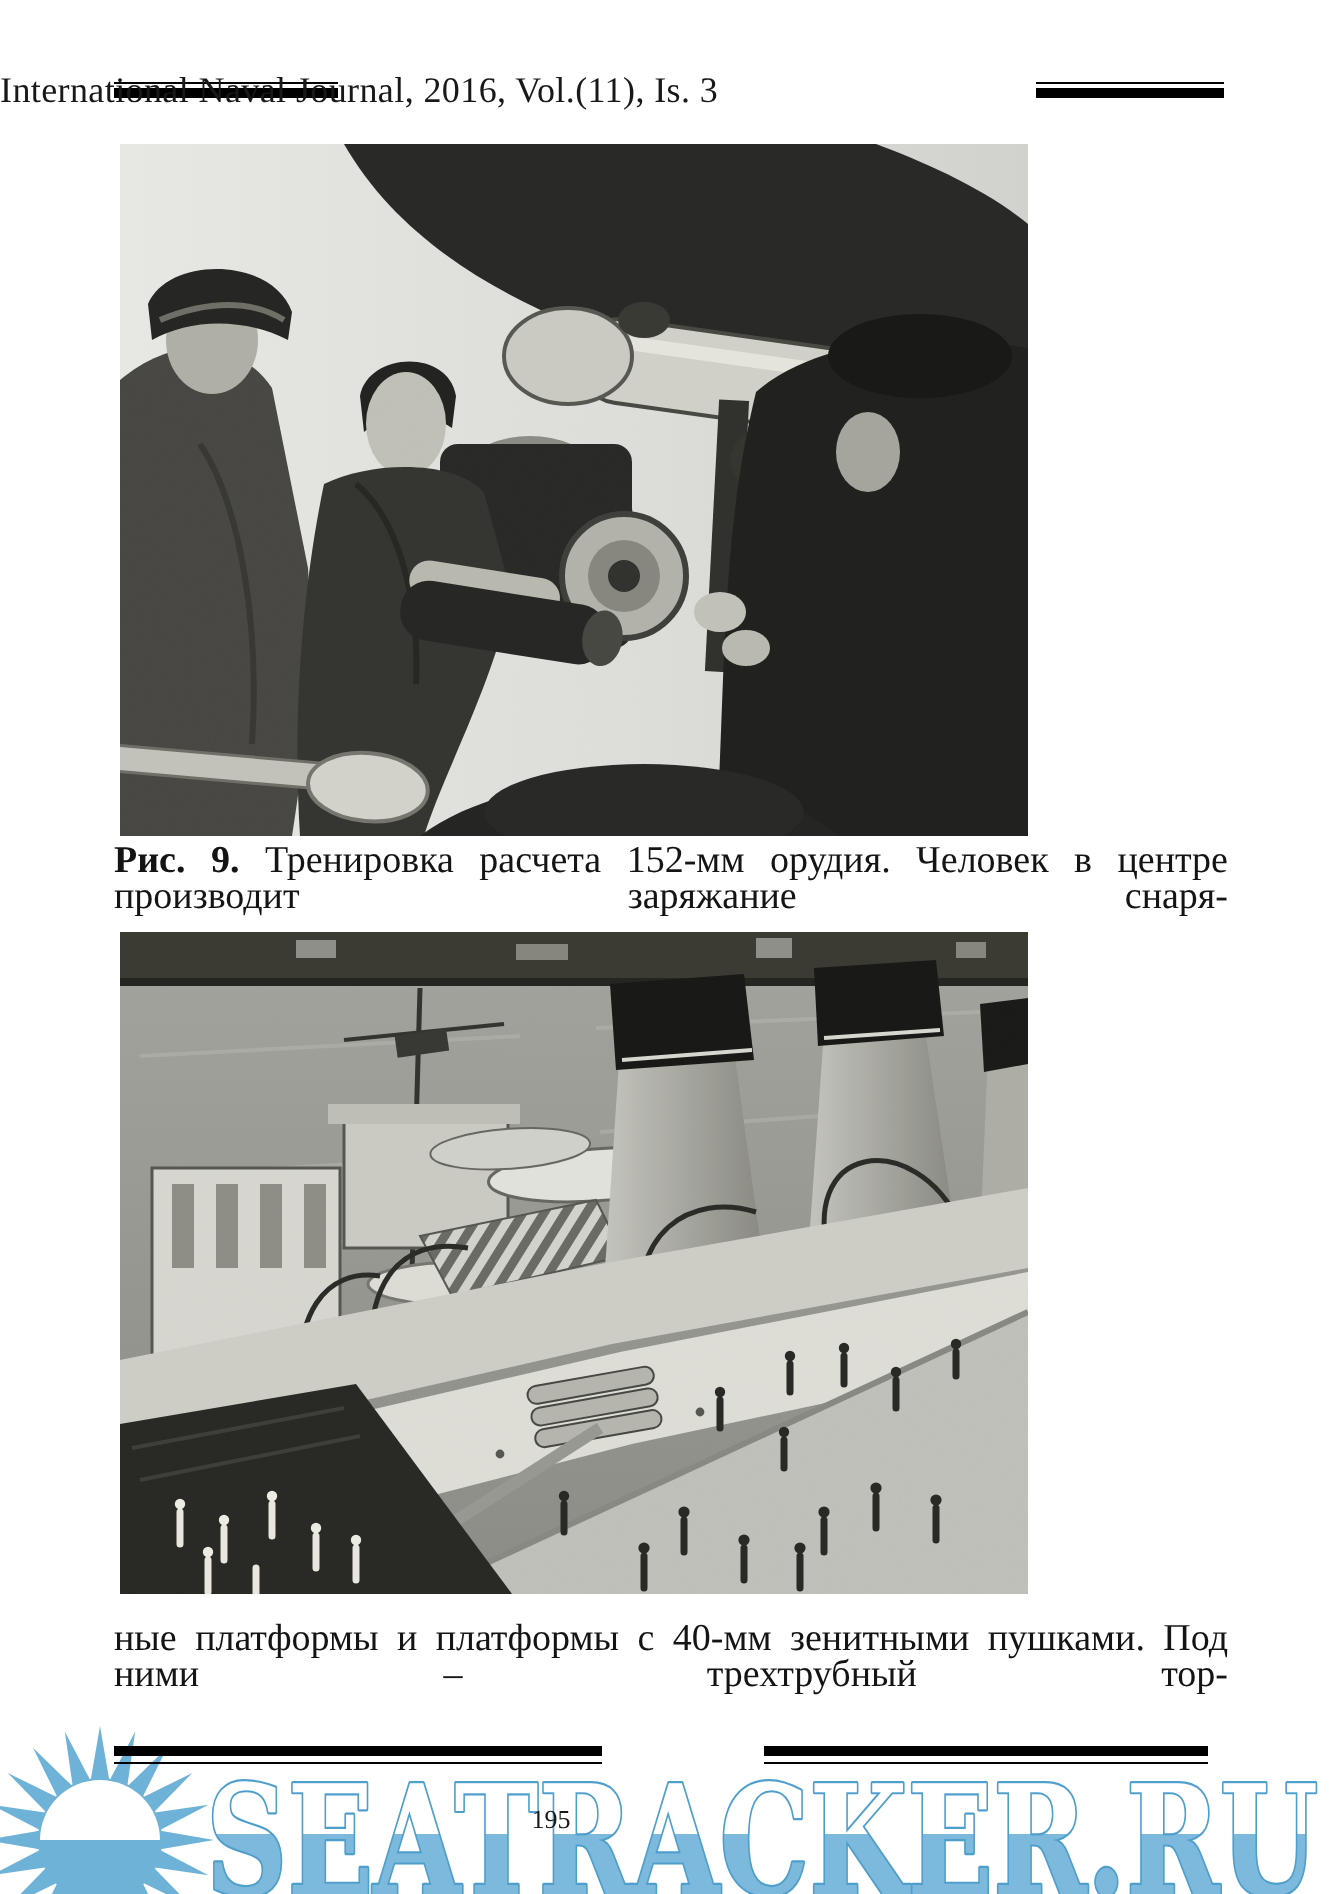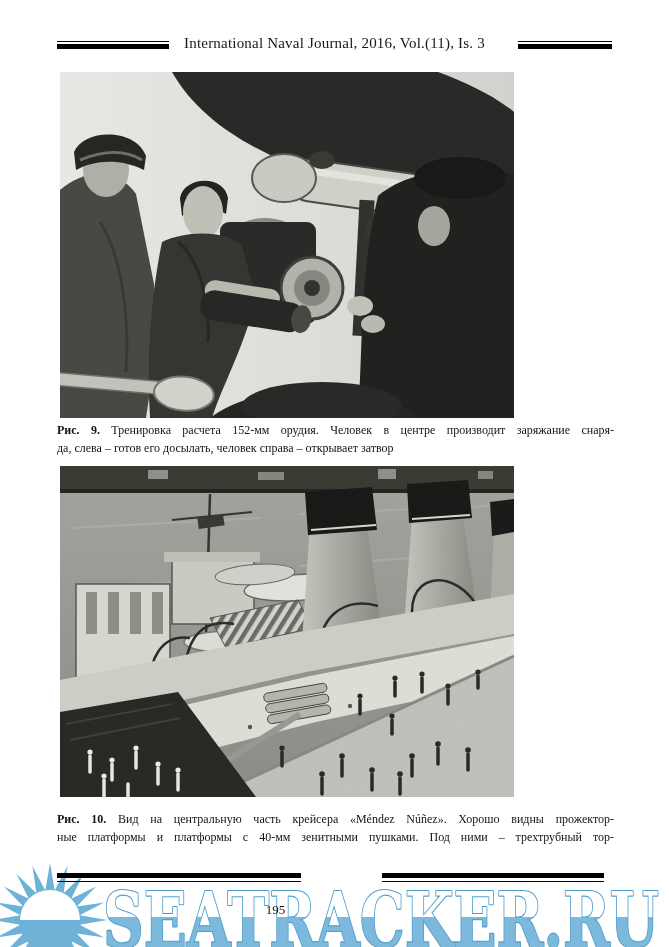--- a/index.html
+++ b/index.html
@@ -2,37 +2,37 @@
 <html><head>
 <meta charset="utf-8">
 <style>
   html,body{margin:0;padding:0;background:#ffffff;}
   .page{
     position:relative;width:669px;height:947px;background:#ffffff;
     overflow:hidden;font-family:"Liberation Serif",serif;color:#161616;
   }
   
   .journal-title{
-    position:absolute;top:35px;left:0;width:669px;text-align:center;
-    font-size:15px;letter-spacing:.2px;color:#181818;z-index:2;
+    position:absolute;top:35px;left:0;width:669px;text-align:left;
+    font-size:18px;letter-spacing:.2px;color:#181818;z-index:2;
   }
   .rule-header{
     position:absolute;top:41px;height:2px;z-index:2;
     border-top:1.5px solid #000;border-bottom:5px solid #000;
   }
   .rule-header.left{left:57px;width:112px;}
   .rule-header.right{left:518px;width:94px;}
   
   .photo{position:absolute;left:60px;z-index:2;line-height:0;}
   .photo svg{display:block;}
   #photo-fig9{top:72px;}
   #photo-fig10{top:466px;}
   .caption{
     position:absolute;left:57px;width:557px;z-index:2;
-    font-size:12px;line-height:17.6px;color:#141414;
+    font-size:19px;line-height:17.6px;color:#141414;
   }
   #caption-fig9{top:422px;}
   #caption-fig10{top:811px;}
   .cap-line{width:100%;}
   .cap-line.just{text-align:justify;text-align-last:justify;}
   .cap-label{font-weight:700;}
   
   .page-number{
     position:absolute;top:902px;left:0;width:551px;text-align:center;
     font-size:13px;color:#181818;z-index:3;
@@ -143,21 +143,20 @@
       </g>
 
       <path d="M150,346 C190,316 260,312 330,326 L360,346 Z" fill="#1f1f1d"></path>
       <ellipse cx="262" cy="334" rx="80" ry="24" fill="#232321"></ellipse>
       <rect width="454" height="346" fill="#808080" opacity="0.06" filter="url(#grain1)"></rect>
     </svg>
   </div>
 
   <div class="caption" id="caption-fig9">
     <div class="cap-line just"><span class="cap-label">Рис. 9.</span> <span>Тренировка расчета 152-мм орудия. Человек в центре производит заряжание снаря-</span></div>
-    <div class="cap-line"><span>да, слева – готов его досылать, человек справа – открывает затвор</span></div>
   </div>
 
   <div class="photo" id="photo-fig10">
     <svg width="454" height="331" viewBox="0 0 454 331" preserveAspectRatio="none">
       <defs>
         <linearGradient id="waterG" x1="0" y1="0" x2="0" y2="1">
           <stop offset="0" stop-color="#a6a6a0"></stop>
           <stop offset="1" stop-color="#8d8d87"></stop>
         </linearGradient>
         <linearGradient id="funG" x1="0" y1="0" x2="1" y2="0">
@@ -291,21 +290,20 @@
           <circle cx="76" cy="282" r="2.6"></circle>
         <circle cx="98" cy="298" r="2.6"></circle>
           <circle cx="44" cy="310" r="2.6"></circle>
           <circle cx="118" cy="304" r="2.6"></circle>
       </g>
       <rect width="454" height="331" fill="#808080" opacity="0.06" filter="url(#grain2)"></rect>
     </svg>
   </div>
 
   <div class="caption" id="caption-fig10">
-    <div class="cap-line just"><span class="cap-label">Рис. 10.</span> <span>Вид на центральную часть крейсера «Méndez Núñez». Хорошо видны прожектор-</span></div>
     <div class="cap-line just"><span>ные платформы и платформы с 40-мм зенитными пушками. Под ними – трехтрубный тор-</span></div>
   </div>
 
   <div class="rule-footer left"></div>
   <div class="page-number">195</div>
   <div class="rule-footer right"></div>
 
 </div>
 
 </body></html>

